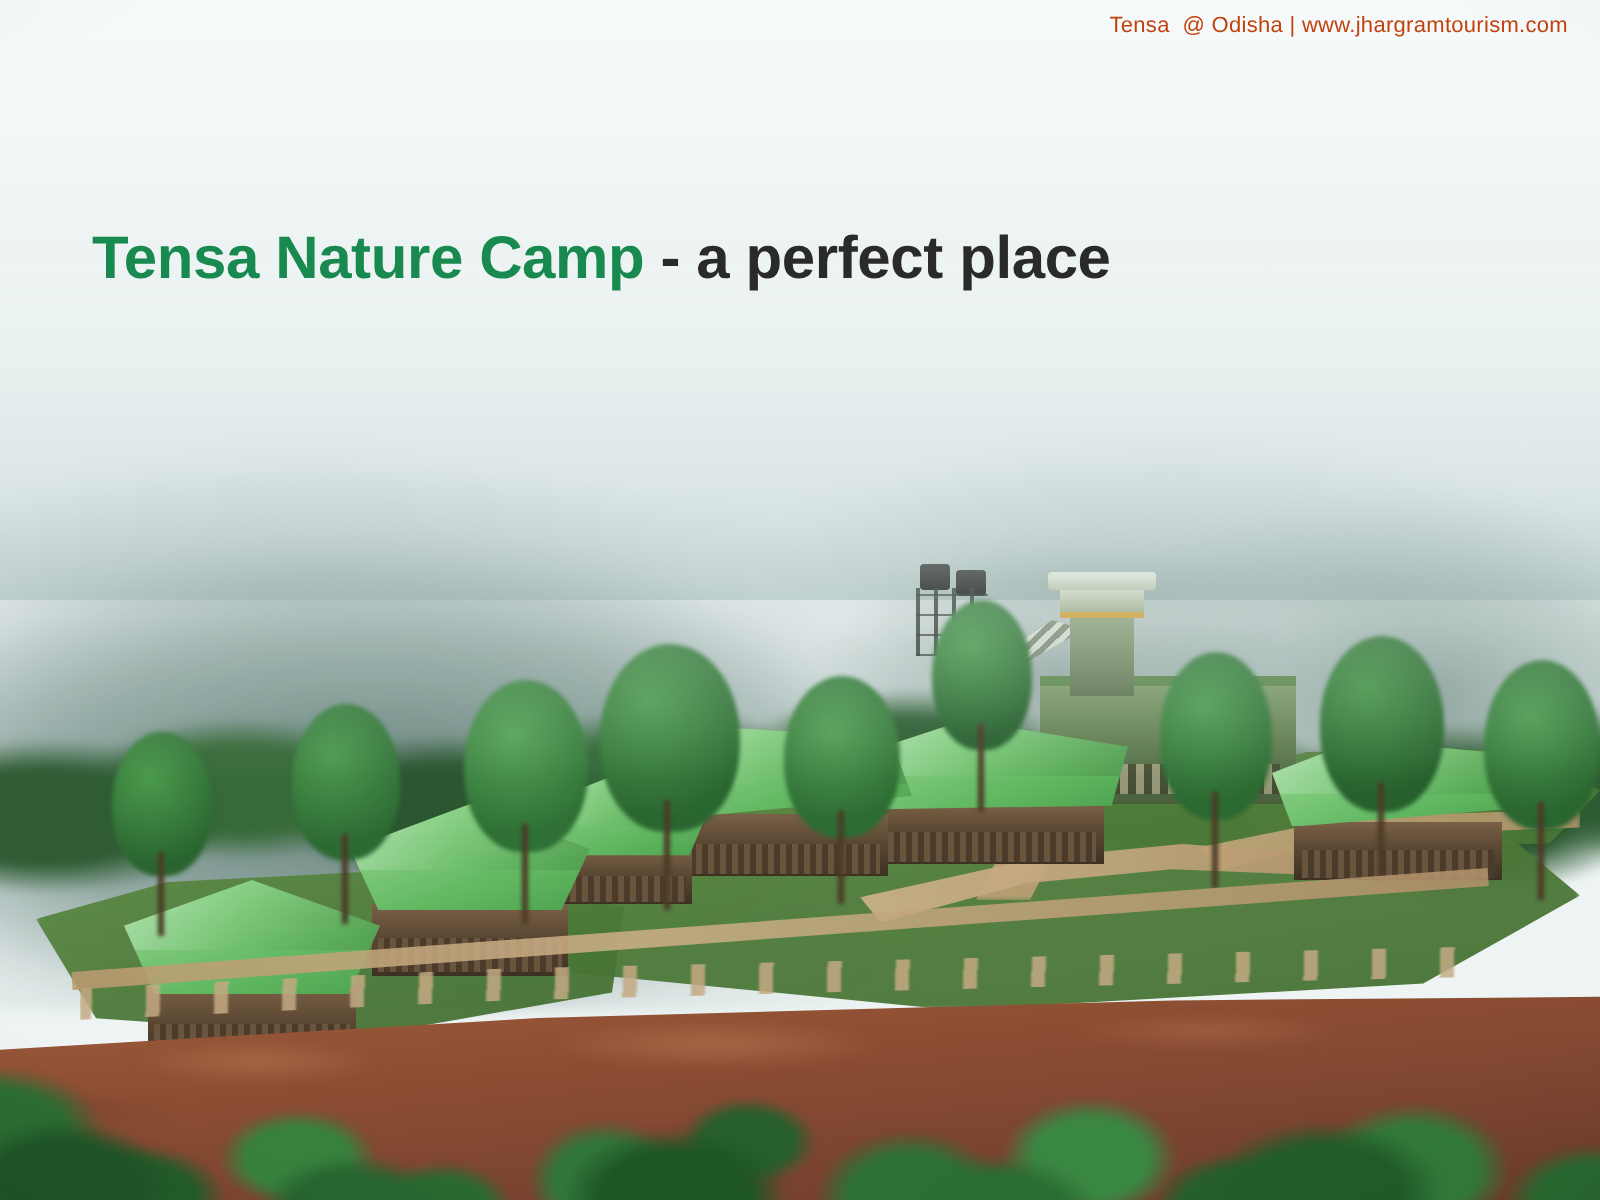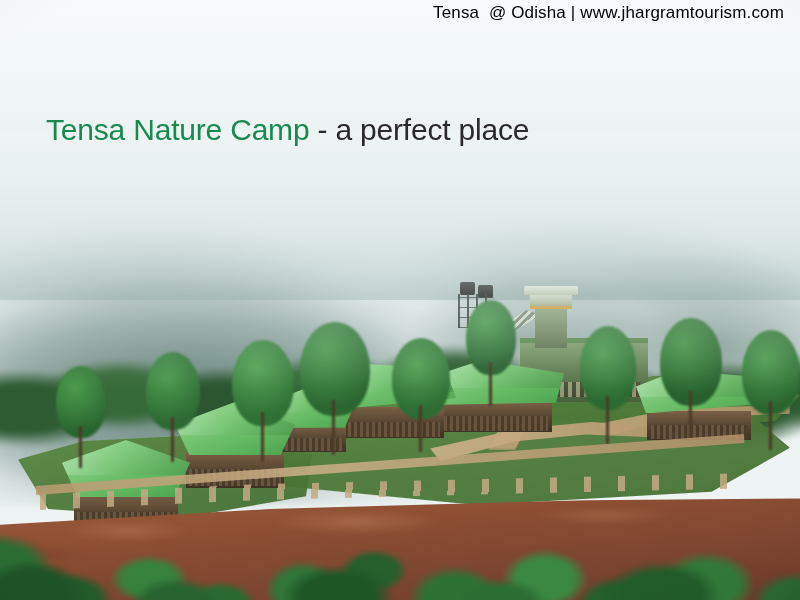--- a/index.html
+++ b/index.html
@@ -303,30 +303,30 @@
     pointer-events:none;
   }
 
   
   .topbar {
     position:absolute; left:0; top:0; width:800px; height:26px;
     display:flex; align-items:center; justify-content:flex-end;
     padding-right:16px;
   }
   .topbar-text {
-    font-size:17px; color:#000000; letter-spacing:.15px; white-space:pre;
+    font-size:11px; color:#c2410c; letter-spacing:.15px; white-space:pre;
   }
 
   .title-block {
     position:absolute; left:46px; top:68px; width:640px;
     line-height:1.30;
     white-space:pre-wrap;
   }
   .title-line {
-    font-size:30px; font-weight:400; color:#2a2a2a; letter-spacing:-.2px;
+    font-size:30px; font-weight:700; color:#2a2a2a; letter-spacing:-.2px;
   }
   .title-brand { color:#188a4f; }
 </style>
 </head>
 <body>
 
 <div id="slide">
 
   <div class="photo">
 

